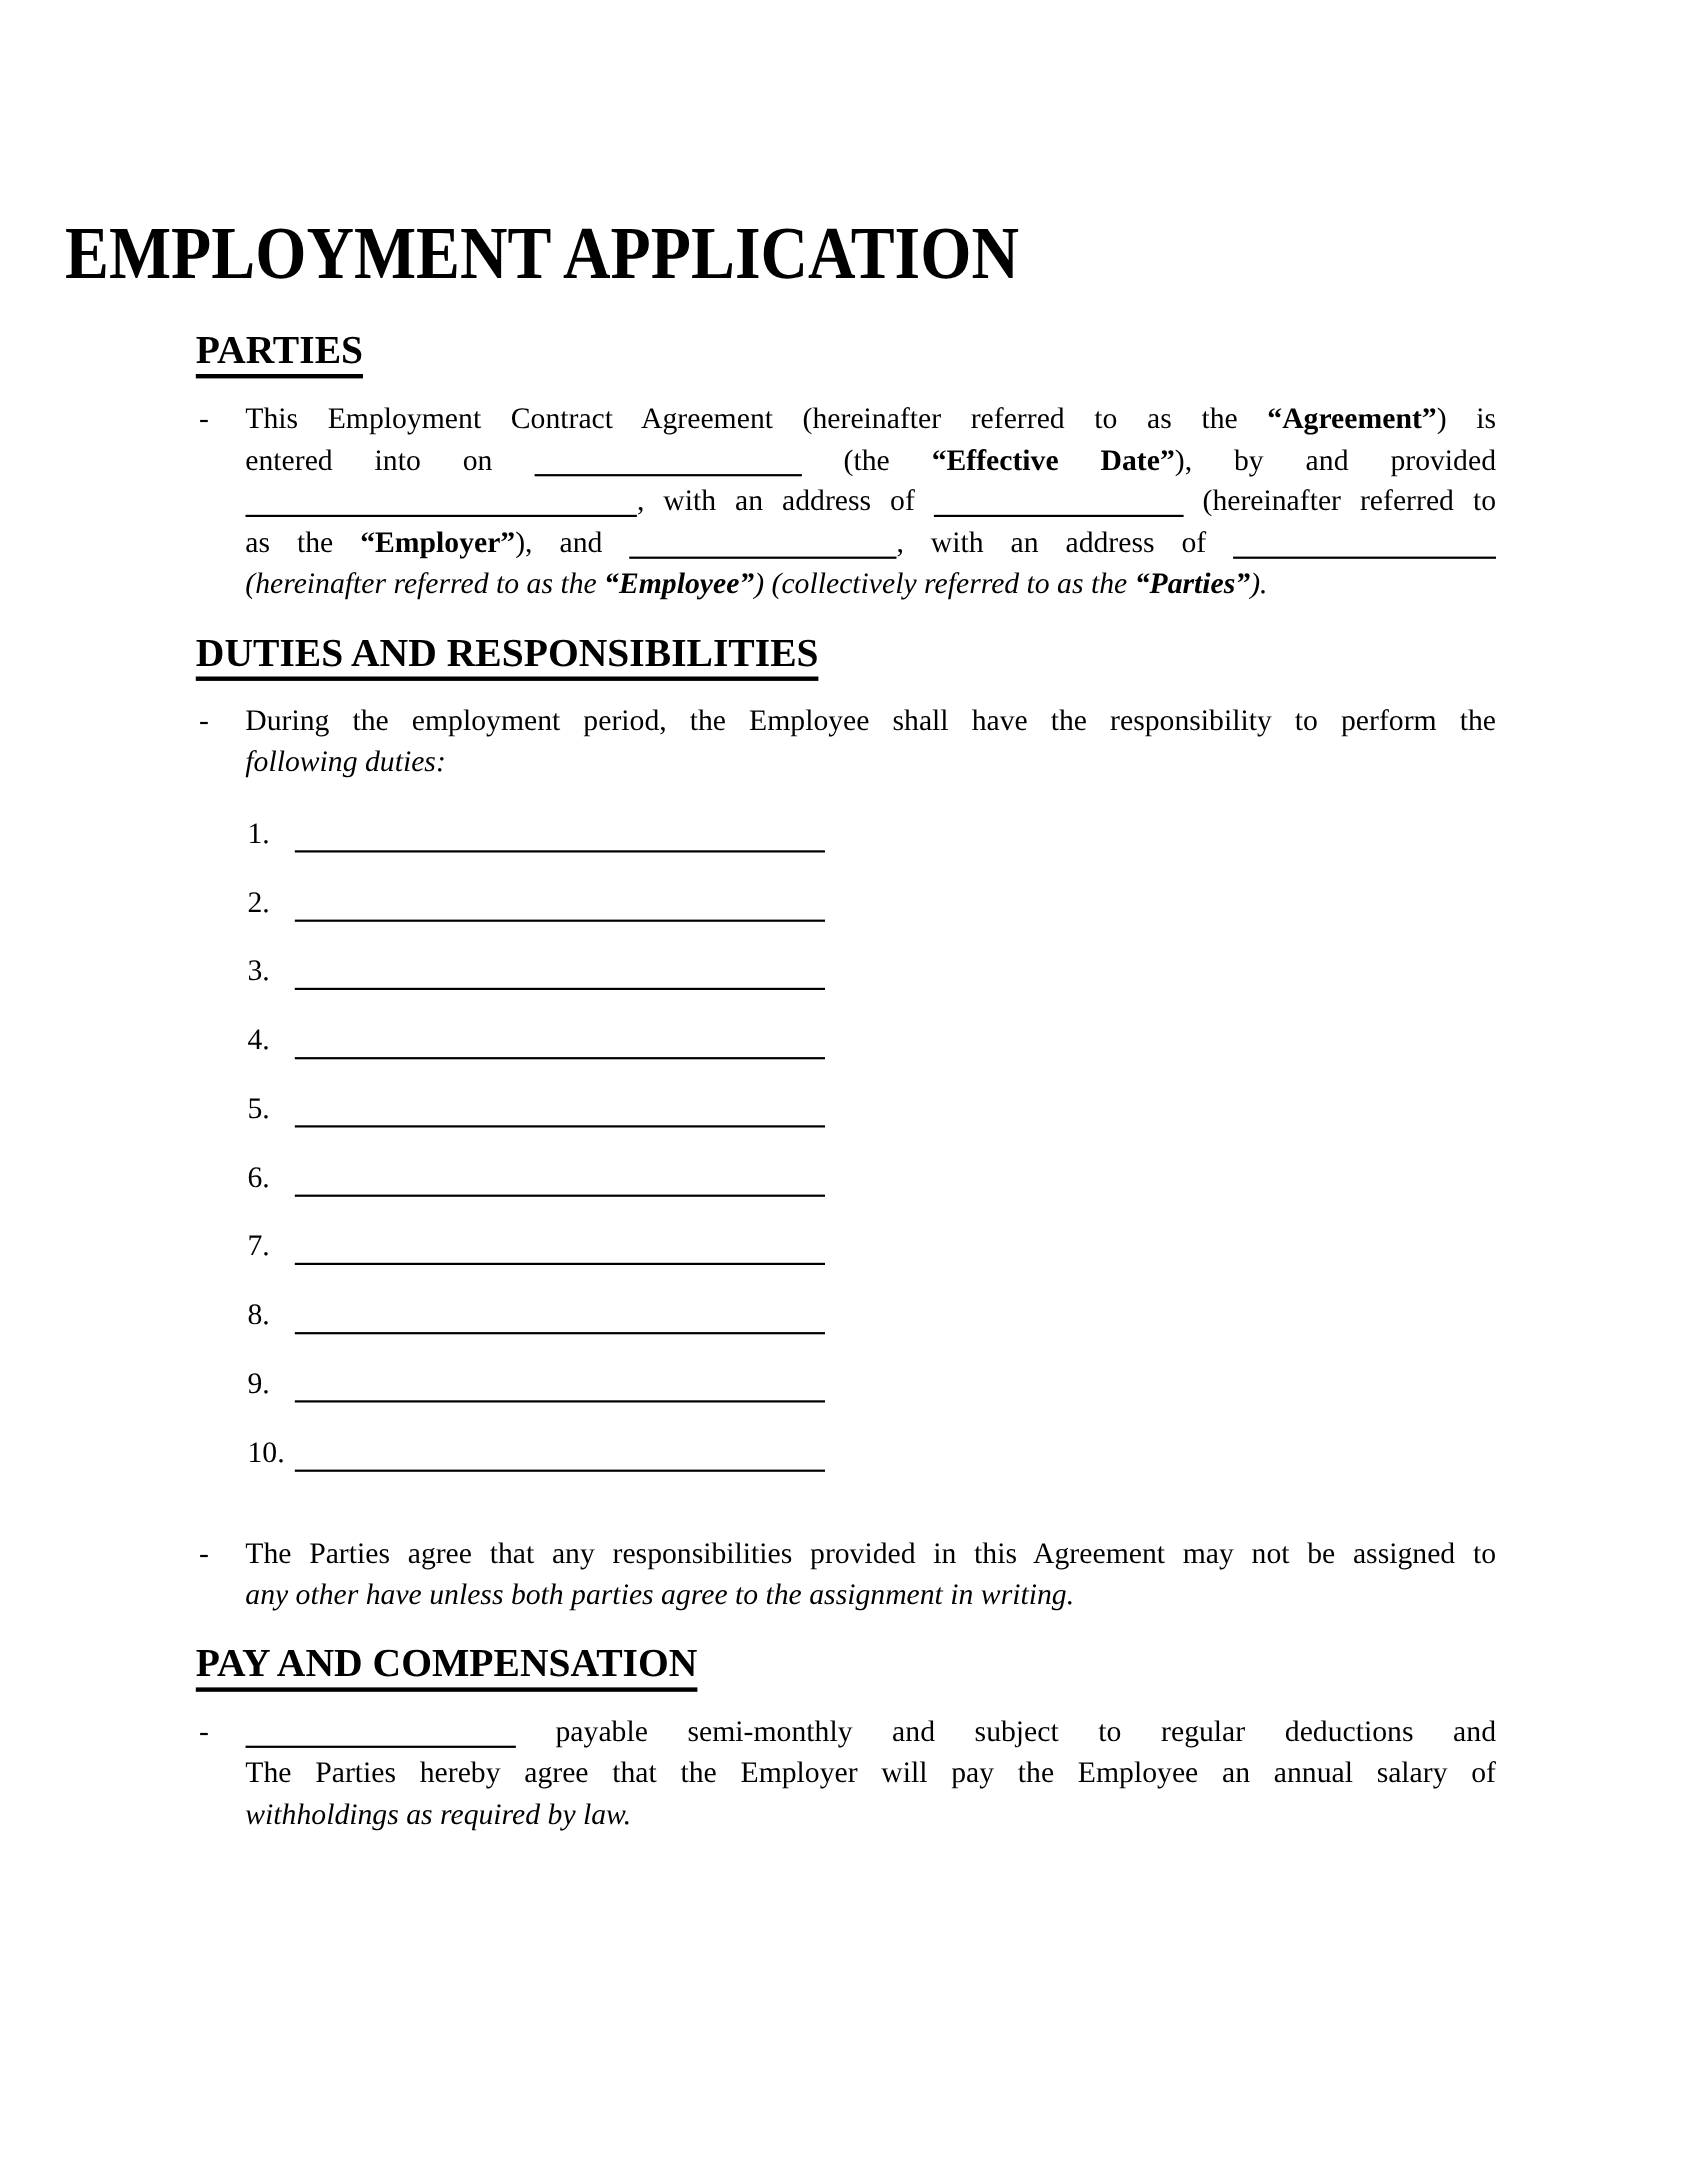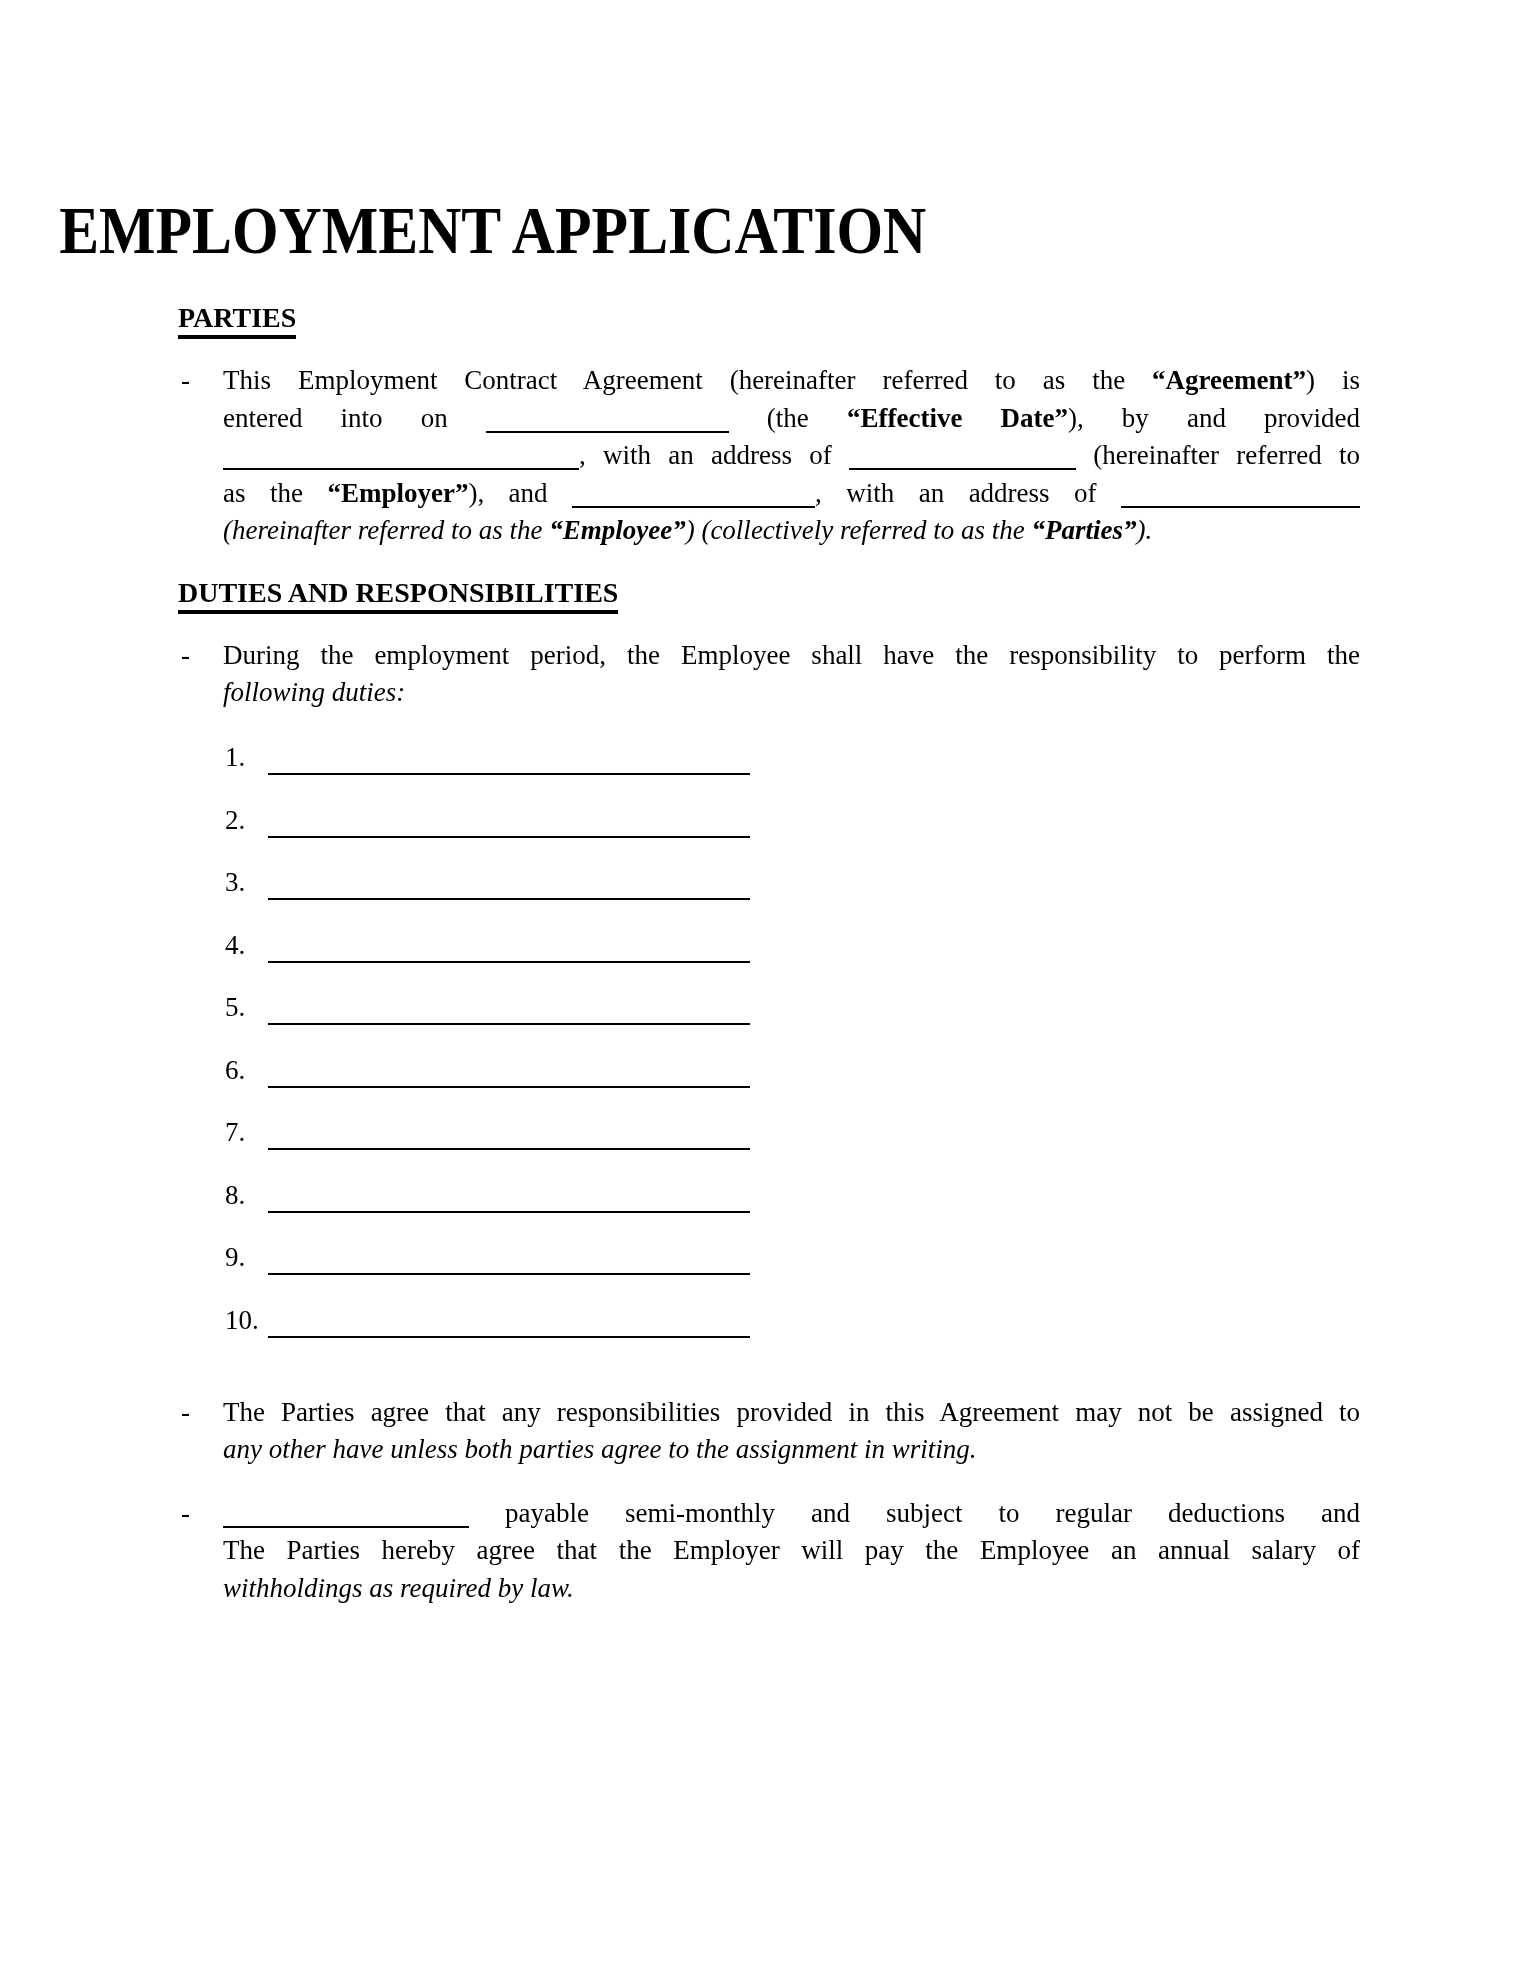--- a/index.html
+++ b/index.html
@@ -30,21 +30,21 @@
     white-space: nowrap;
     transform: scaleX(0.88);
     transform-origin: 50% 50%;
   }
   .content {
     margin-left: 178px;
     width: 1182px;
   }
   .doc-section .sec-heading {
     margin-top: 25px;
-    font-size: 28px;
+    font-size: 36px;
     font-weight: bold;
     line-height: 36px;
   }
   .doc-section:first-child .sec-heading { margin-top: 36px; }
   .sec-heading-text {
     border-bottom: 4px solid #000;
     padding-bottom: 2px;
   }
   .para {
     position: relative;
@@ -173,20 +173,21 @@
         </div>
         <div class="para after-list">
           <span class="dash-marker">-</span>
           <div class="para-lines">
             <div class="line"><span>The Parties agree that any responsibilities provided in this Agreement may not be assigned to</span></div>
             <div class="line left"><span>any other have unless both parties agree to the assignment in writing.</span></div>
           </div>
         </div>
       </div>
       <div class="doc-section">
+        <div class="sec-heading"><span class="sec-heading-text">PAY AND COMPENSATION</span></div>
         <div class="para">
           <span class="dash-marker">-</span>
           <div class="para-lines">
             <div class="line"><span class="blank" style="width: 246px;"></span><span> payable semi-monthly and subject to regular deductions and</span></div>
             <div class="line"><span>The Parties hereby agree that the Employer will pay the Employee an annual salary of</span></div>
             <div class="line left"><span>withholdings as required by law.</span></div>
           </div>
         </div>
       </div>
     </div>

